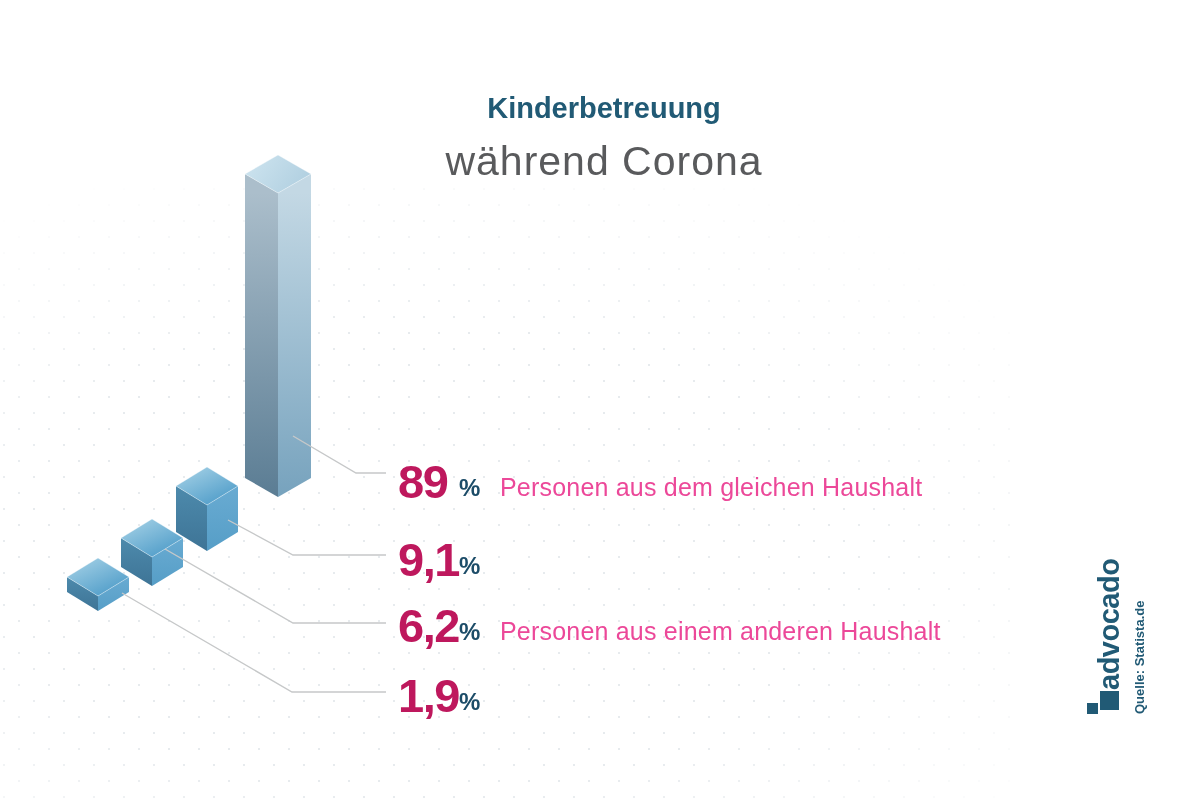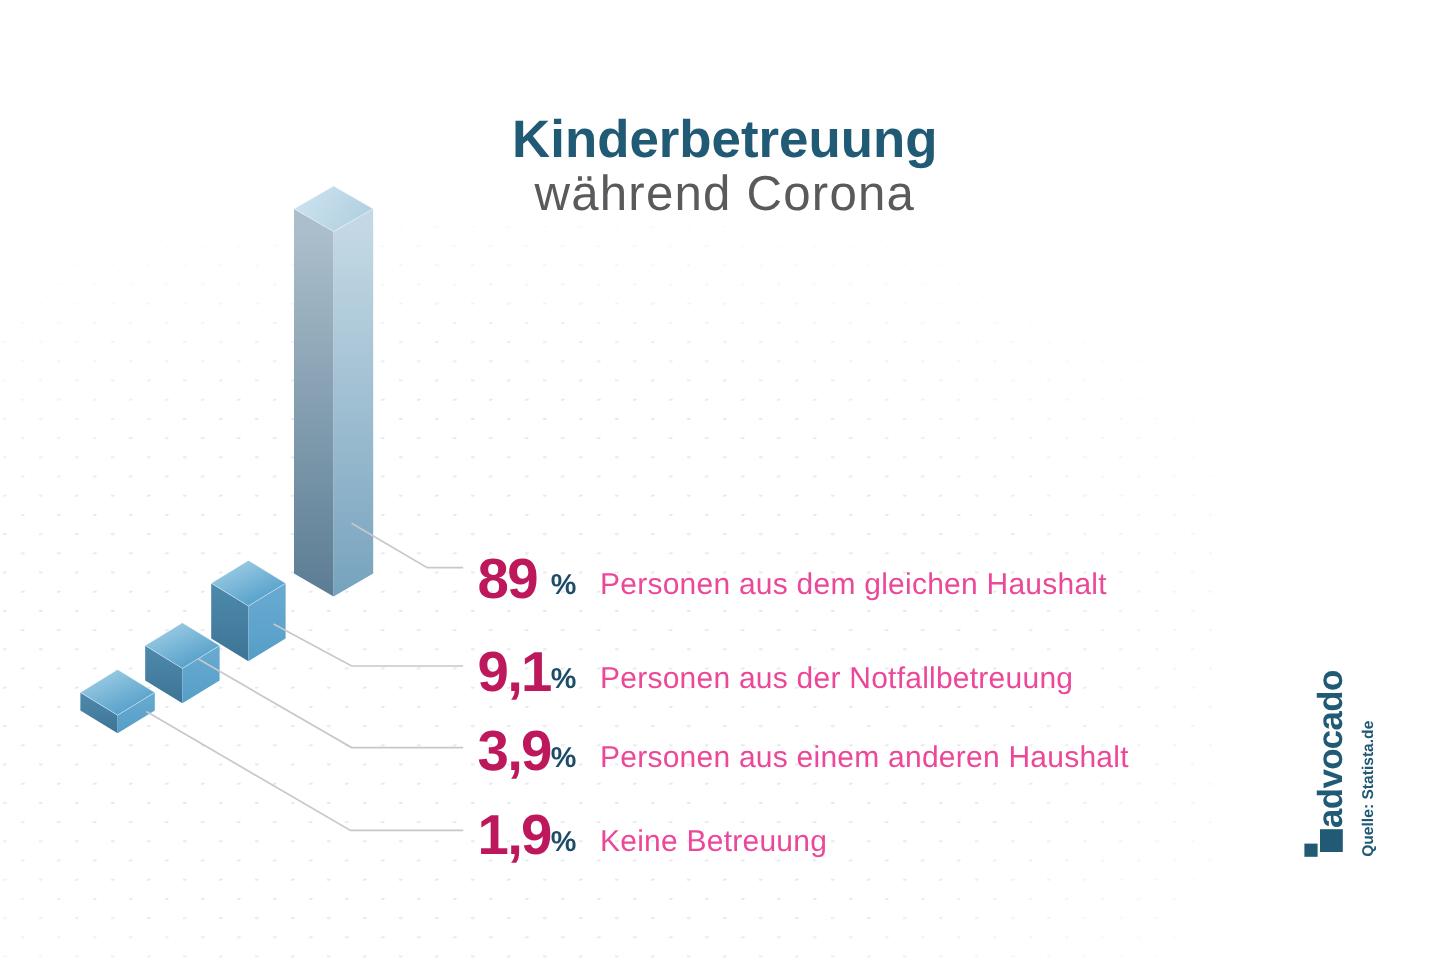--- a/index.html
+++ b/index.html
@@ -13,21 +13,21 @@
     background-image:
       radial-gradient(ellipse 2.6px 1.5px at 4px 4px,#e7ebee 60%,rgba(255,255,255,0) 61%),
       radial-gradient(ellipse 2.6px 1.5px at 4px 4px,#e7ebee 60%,rgba(255,255,255,0) 61%);
     background-size:30px 32px,30px 32px;
     background-position:0 0,15px 16px;
     -webkit-mask-image:radial-gradient(ellipse 78% 72% at 42% 60%,#000 52%,transparent 94%);
             mask-image:radial-gradient(ellipse 78% 72% at 42% 60%,#000 52%,transparent 94%);
   }
   .header{position:absolute;left:304px;top:0;width:600px;text-align:center;}
   .title1{position:absolute;left:0;top:92px;width:600px;
-    font-size:44px;font-weight:bold;color:#215a75;letter-spacing:0;}
+    font-size:29px;font-weight:bold;color:#215a75;letter-spacing:0;}
   .title2{position:absolute;left:0;top:138px;width:600px;
     font-size:41px;font-weight:normal;color:#595a5c;letter-spacing:1px;}
   .subtitle{position:absolute;left:0;top:241px;width:600px;
     font-size:23px;font-style:italic;color:#a4a6a8;line-height:33px;}
   .chart-svg{position:absolute;left:0;top:140px;}
   .legend-row{position:absolute;left:398px;width:640px;height:64px;}
   .legend-row .val{position:absolute;left:0;top:0;
     font-size:47px;line-height:56px;font-weight:bold;color:#be185d;letter-spacing:-1.5px;}
   .legend-row .pct{position:absolute;left:61px;top:22px;
     font-size:24px;line-height:24px;font-weight:bold;color:#1c4c68;}
@@ -119,31 +119,29 @@
   </svg>
 
   <div class="legend-row row-0">
     <span class="val">89</span>
     <span class="pct">%</span>
     <span class="lbl">Personen aus dem gleichen Haushalt</span>
   </div>
   <div class="legend-row row-1">
     <span class="val">9,1</span>
     <span class="pct">%</span>
-    <span class="lbl">Personen aus der Notfallbetreuung</span>
   </div>
   <div class="legend-row row-2">
-    <span class="val">3,9</span>
+    <span class="val">6,2</span>
     <span class="pct">%</span>
     <span class="lbl">Personen aus einem anderen Haushalt</span>
   </div>
   <div class="legend-row row-3">
     <span class="val">1,9</span>
     <span class="pct">%</span>
-    <span class="lbl">Keine Betreuung</span>
   </div>
 
   <div class="logo-text">advocado</div>
   <div class="logo-sq-big"></div>
   <div class="logo-sq-small"></div>
   <div class="source-text">Quelle: Statista.de</div>
 
 </div>
 
 </body></html>

